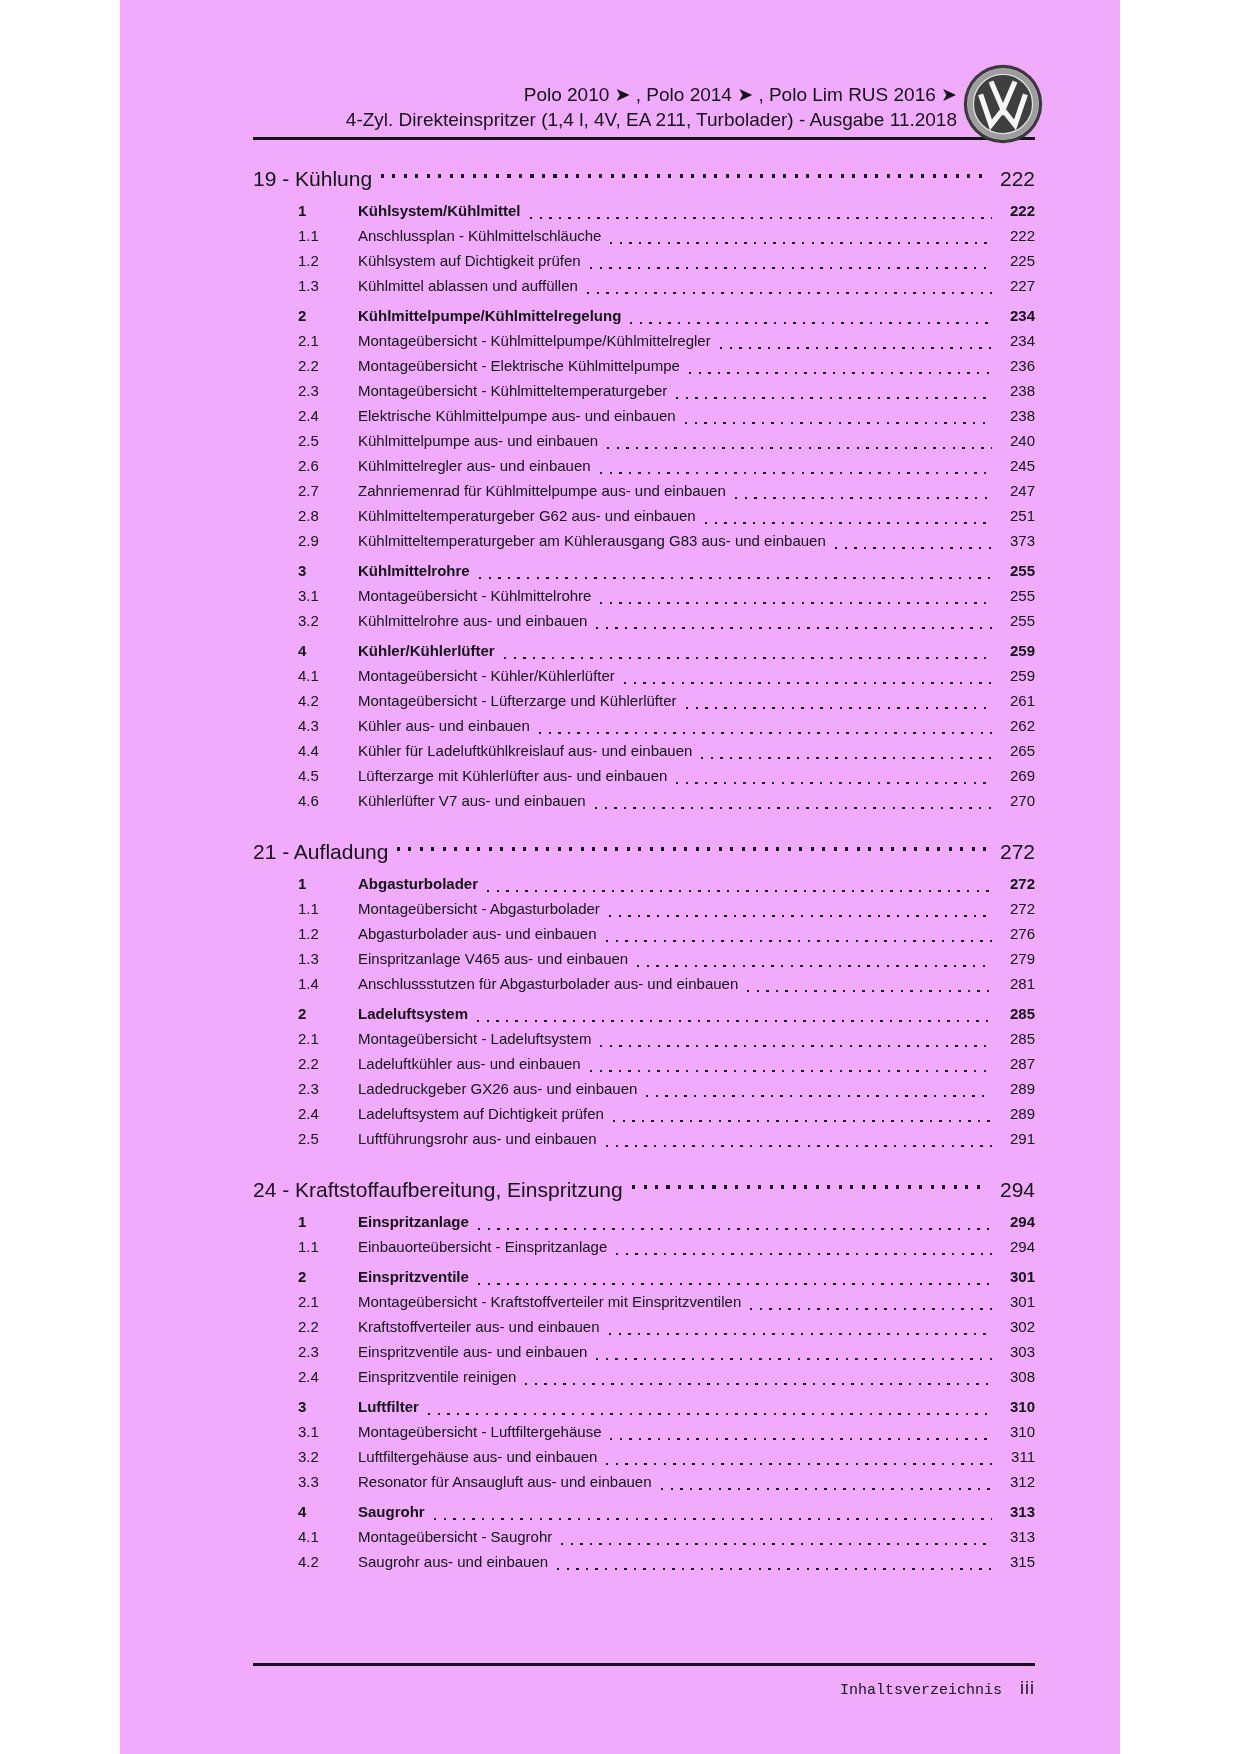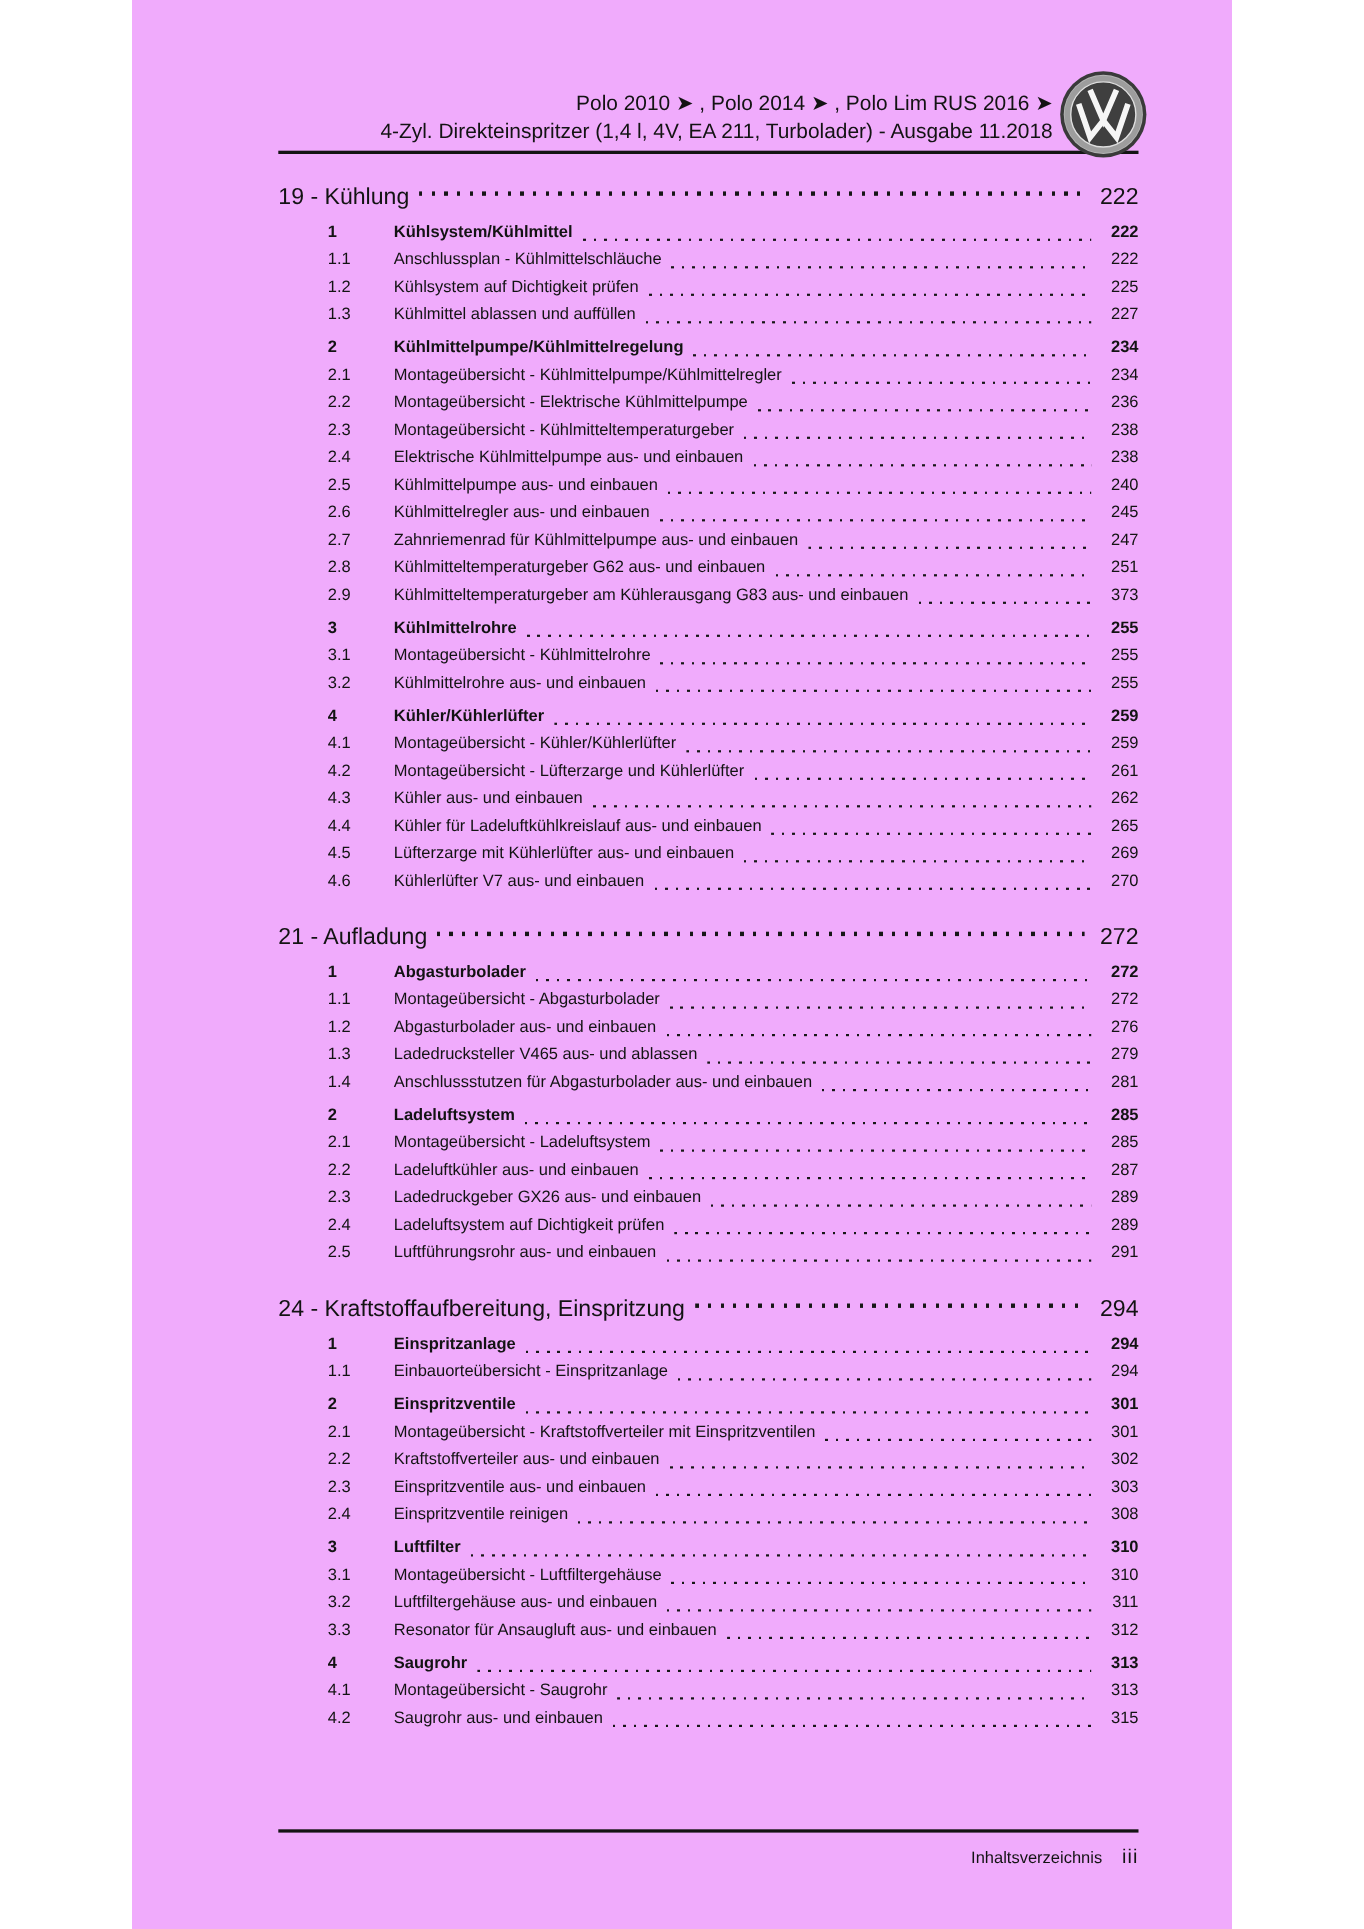--- a/index.html
+++ b/index.html
@@ -98,21 +98,21 @@
     position: absolute;
     left: 133px; right: 85px;
     top: 1663px;
     border-top: 3px solid #141414;
     padding-top: 12px;
     display: flex;
     justify-content: flex-end;
     align-items: baseline;
     gap: 18px;
   }
-  .footer-label { font-size: 15px; }
+  .footer-label { font-size: 15px; font-family: Liberation Mono, monospace; }
   .footer-page  { font-size: 18px; font-weight: normal; letter-spacing: 1px; }
 </style>
 </head>
 <body>
 
 <div class="page">
 
   <div class="header">
     <div class="header-text">
       <div>Polo 2010 ➤ , Polo 2014 ➤ , Polo Lim RUS 2016 ➤</div>
@@ -303,21 +303,21 @@
           <span class="page-num">272</span>
         </div>
         <div class="row entry-row">
           <span class="entry-num">1.2</span>
           <span class="row-title">Abgasturbolader aus- und einbauen</span>
           <span class="leader"></span>
           <span class="page-num">276</span>
         </div>
         <div class="row entry-row">
           <span class="entry-num">1.3</span>
-          <span class="row-title">Ladedrucksteller V465 aus- und ablassen</span>
+          <span class="row-title">Einspritzanlage V465 aus- und einbauen</span>
           <span class="leader"></span>
           <span class="page-num">279</span>
         </div>
         <div class="row entry-row">
           <span class="entry-num">1.4</span>
           <span class="row-title">Anschlussstutzen für Abgasturbolader aus- und einbauen</span>
           <span class="leader"></span>
           <span class="page-num">281</span>
         </div>
         <div class="row entry-row bold group-start">

